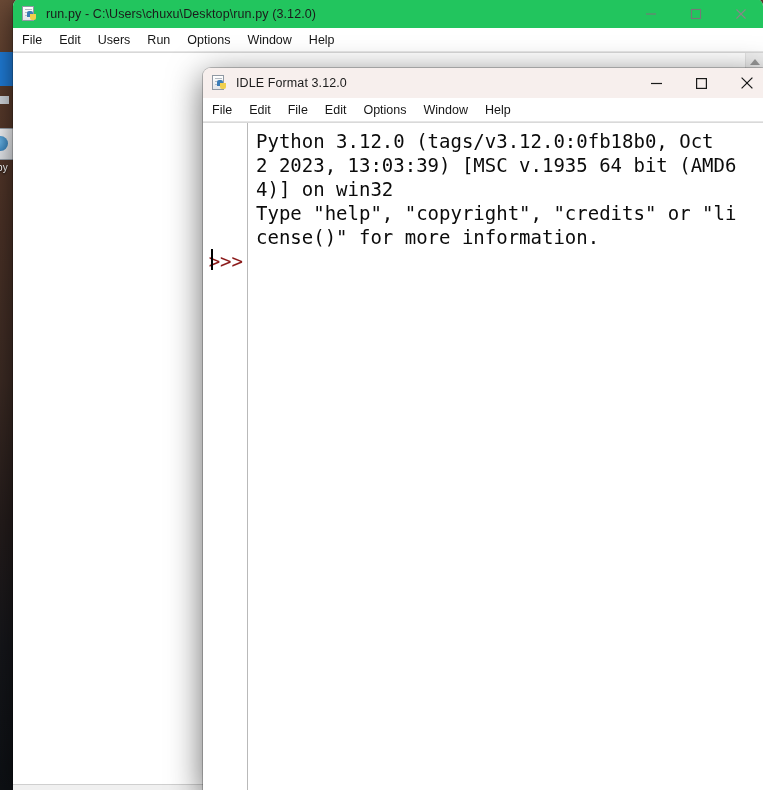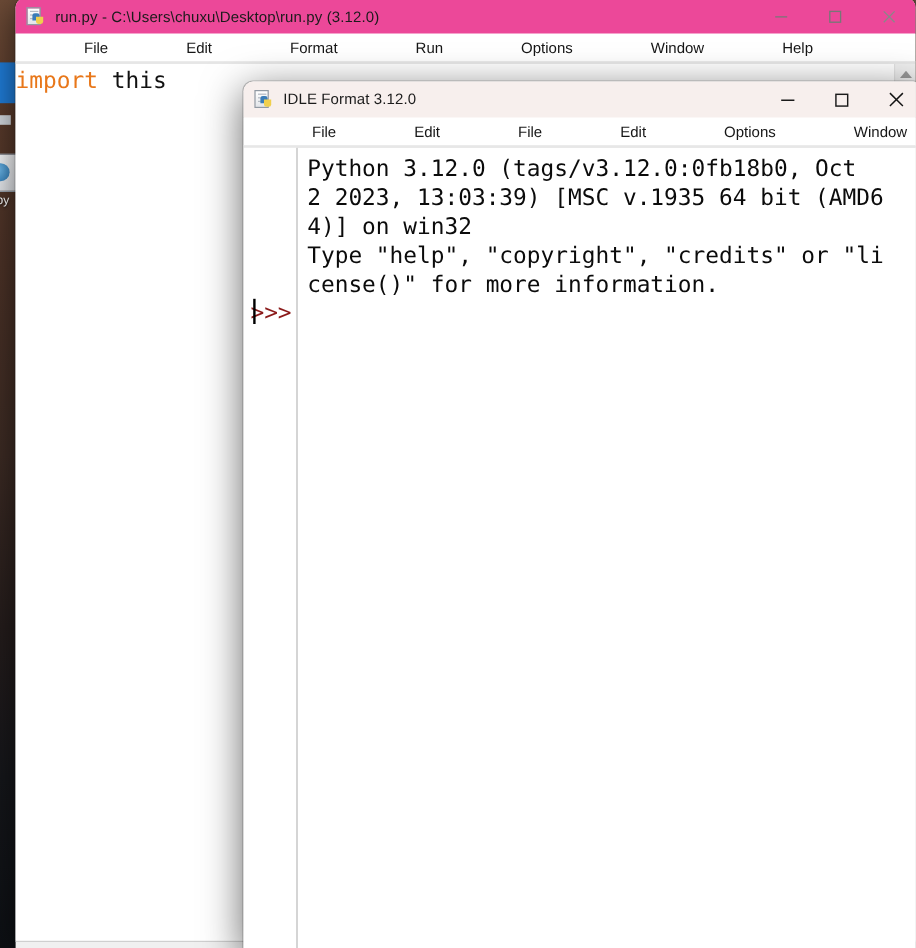--- a/index.html
+++ b/index.html
@@ -151,33 +151,32 @@
     border-bottom: 1px solid #e6e6e6;
     user-select: none;
   }
   .menuitem {
     font-size: 12.5px;
     color: #161616;
     padding: 0 9px 0 0;
     margin-right: 8px;
     white-space: nowrap;
     cursor: default;
-    margin-left: 48px;
   }
 
   
   #editor-window {
     left: 13px;
     top: -1px;
     width: 750px;
     height: 785px;
     border-radius: 7px 7px 0 0;
   }
   #editor-window .titlebar {
-    background: #ec4899;
+    background: #22c55e;
     border-radius: 7px 7px 0 0;
   }
   #editor-body {
     position: relative;
     height: 731px;
     background: #ffffff;
     border-top: 1px solid #d8d8d8;
     overflow: hidden;
   }
   #editor-text {
@@ -318,29 +317,28 @@
             <line x1="1.5" y1="1.5" x2="10.5" y2="10.5" stroke="#888" stroke-width="1.1"></line>
             <line x1="10.5" y1="1.5" x2="1.5" y2="10.5" stroke="#888" stroke-width="1.1"></line>
           </svg>
         </div>
       </div>
     </div>
 
     <div class="menubar">
       <div class="menuitem">File</div>
       <div class="menuitem">Edit</div>
-      <div class="menuitem">Format</div>
+      <div class="menuitem">Users</div>
       <div class="menuitem">Run</div>
       <div class="menuitem">Options</div>
       <div class="menuitem">Window</div>
       <div class="menuitem">Help</div>
     </div>
 
     <div id="editor-body">
-      <div id="editor-text"><span class="tok-kw">import</span><span class="tok-plain"> </span><span class="tok-plain">this</span></div>
 
       <div class="vscroll">
         <div class="arrow-up">
             <div class="tri tri-up"></div>
           </div>
         <div class="arrow-dn">
             <div class="tri tri-dn"></div>
           </div>
       </div>
     </div>

